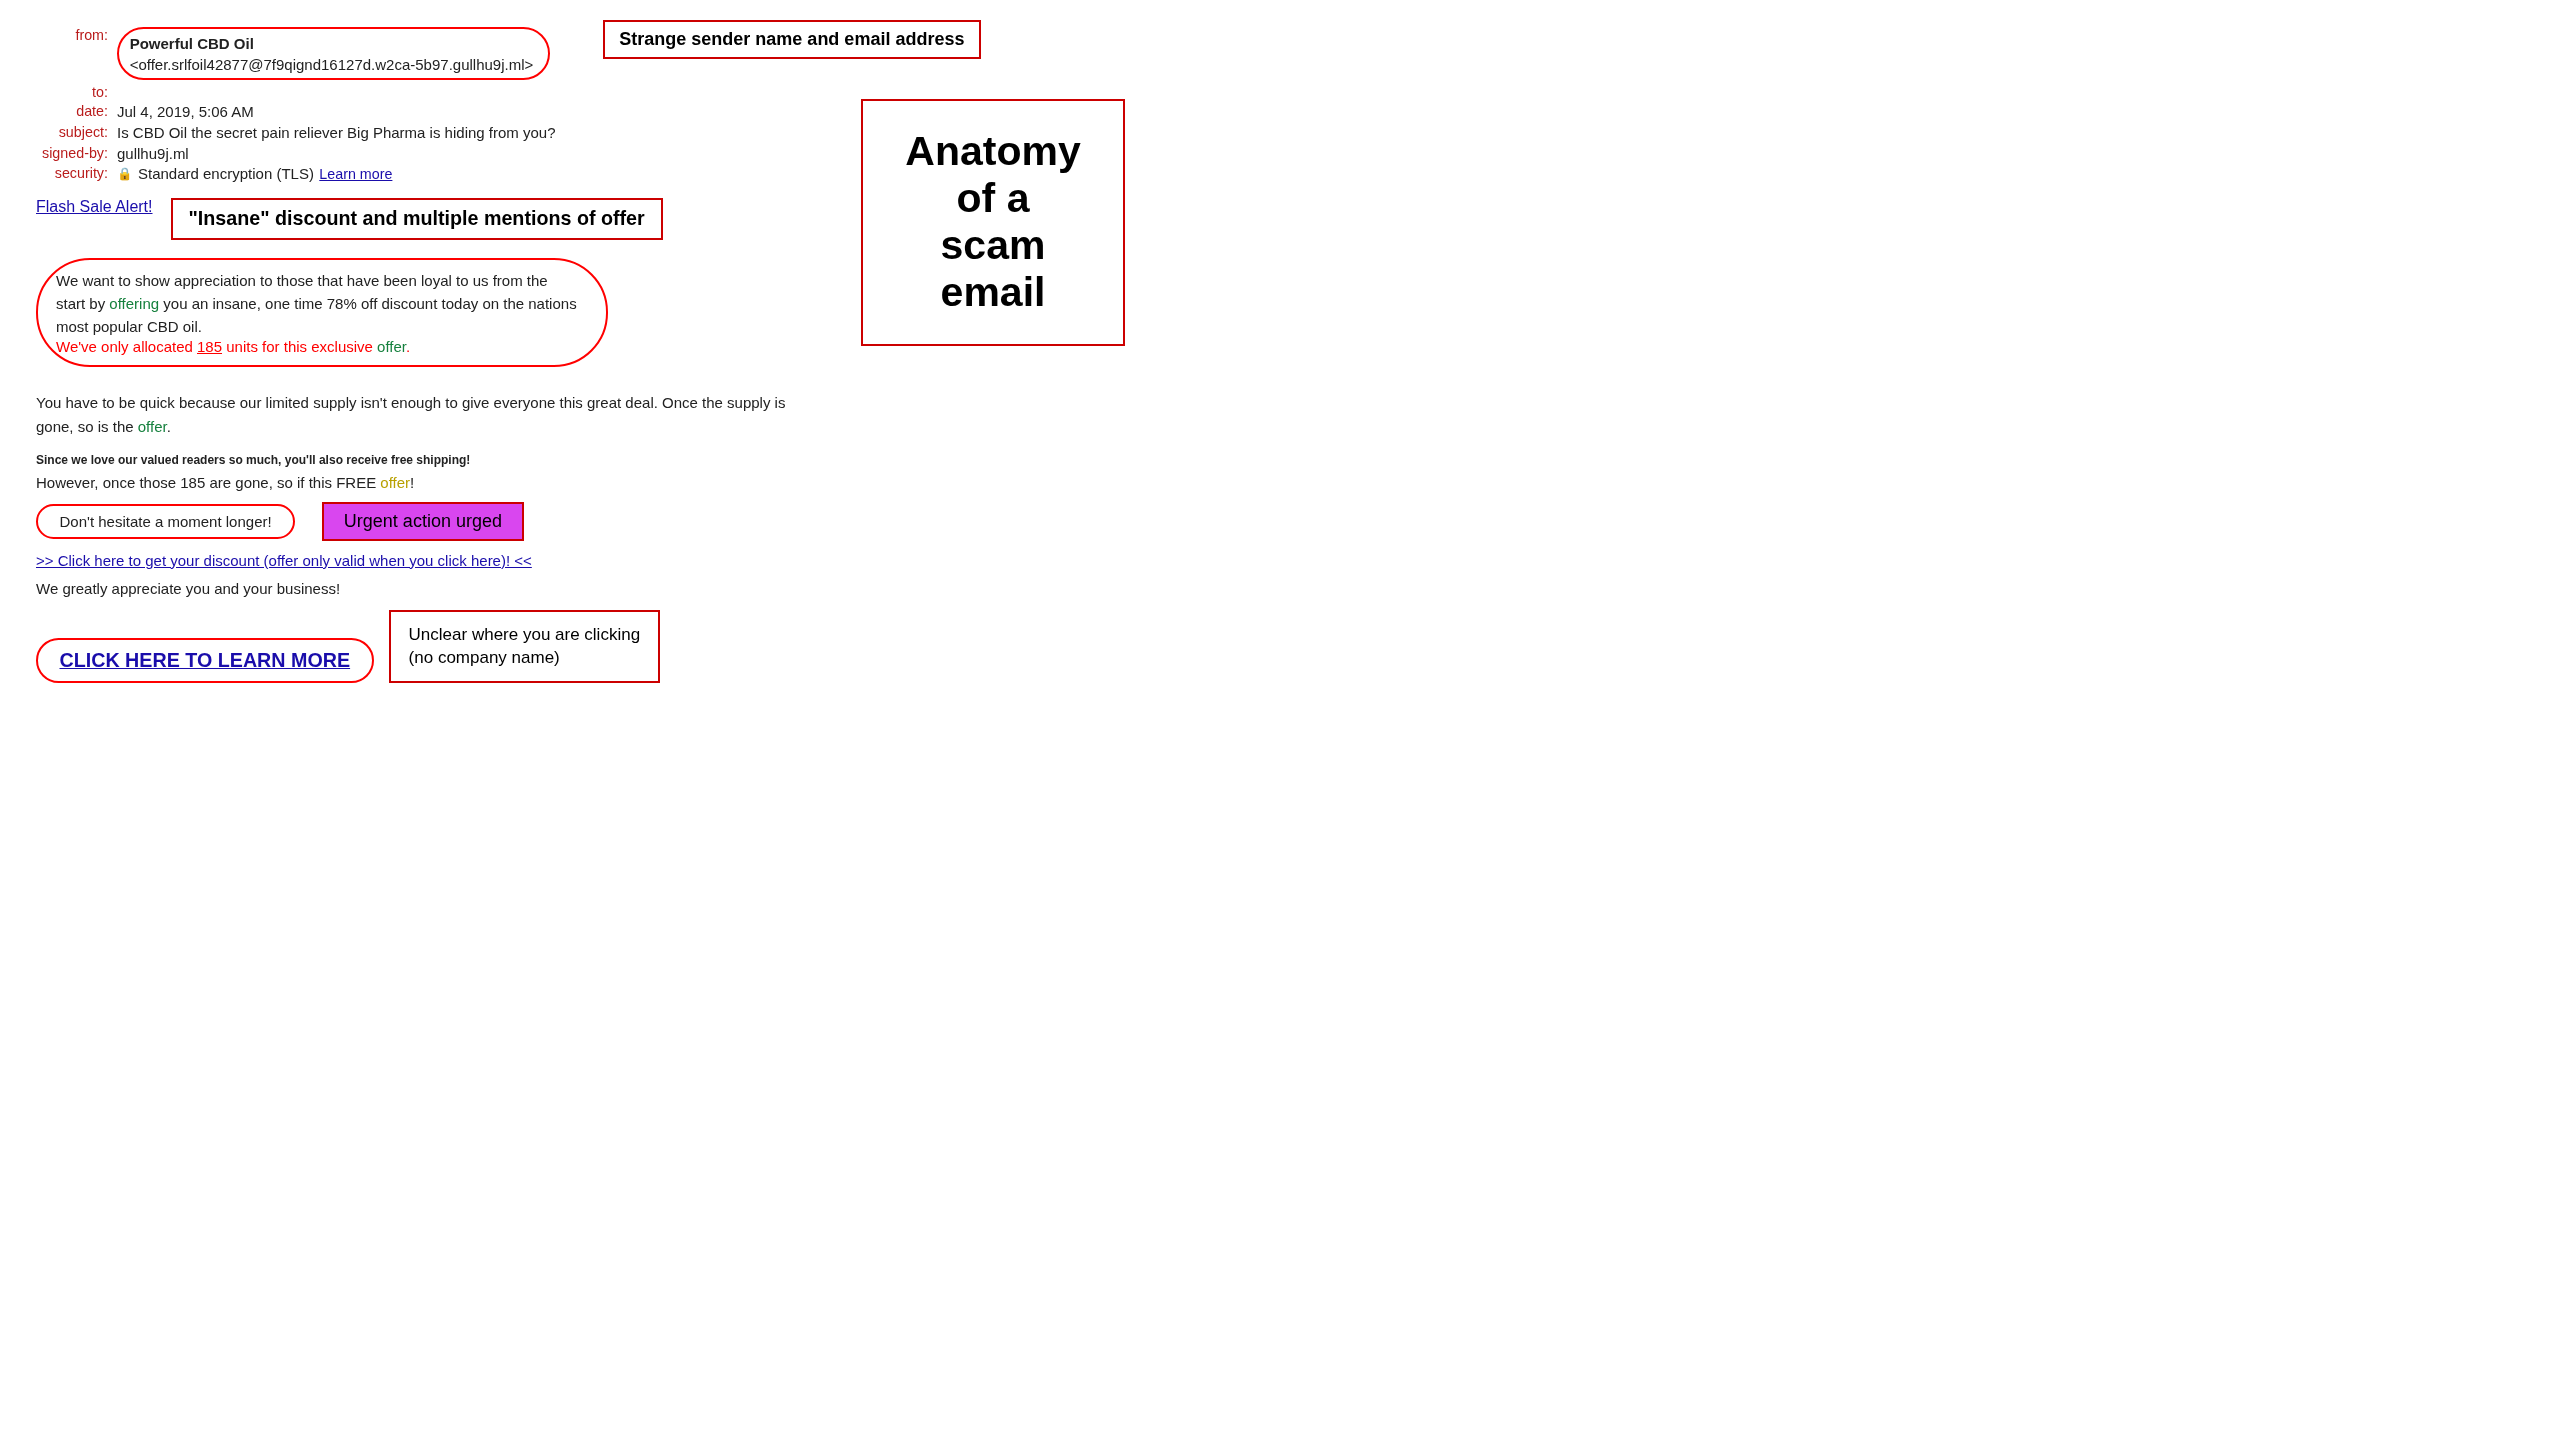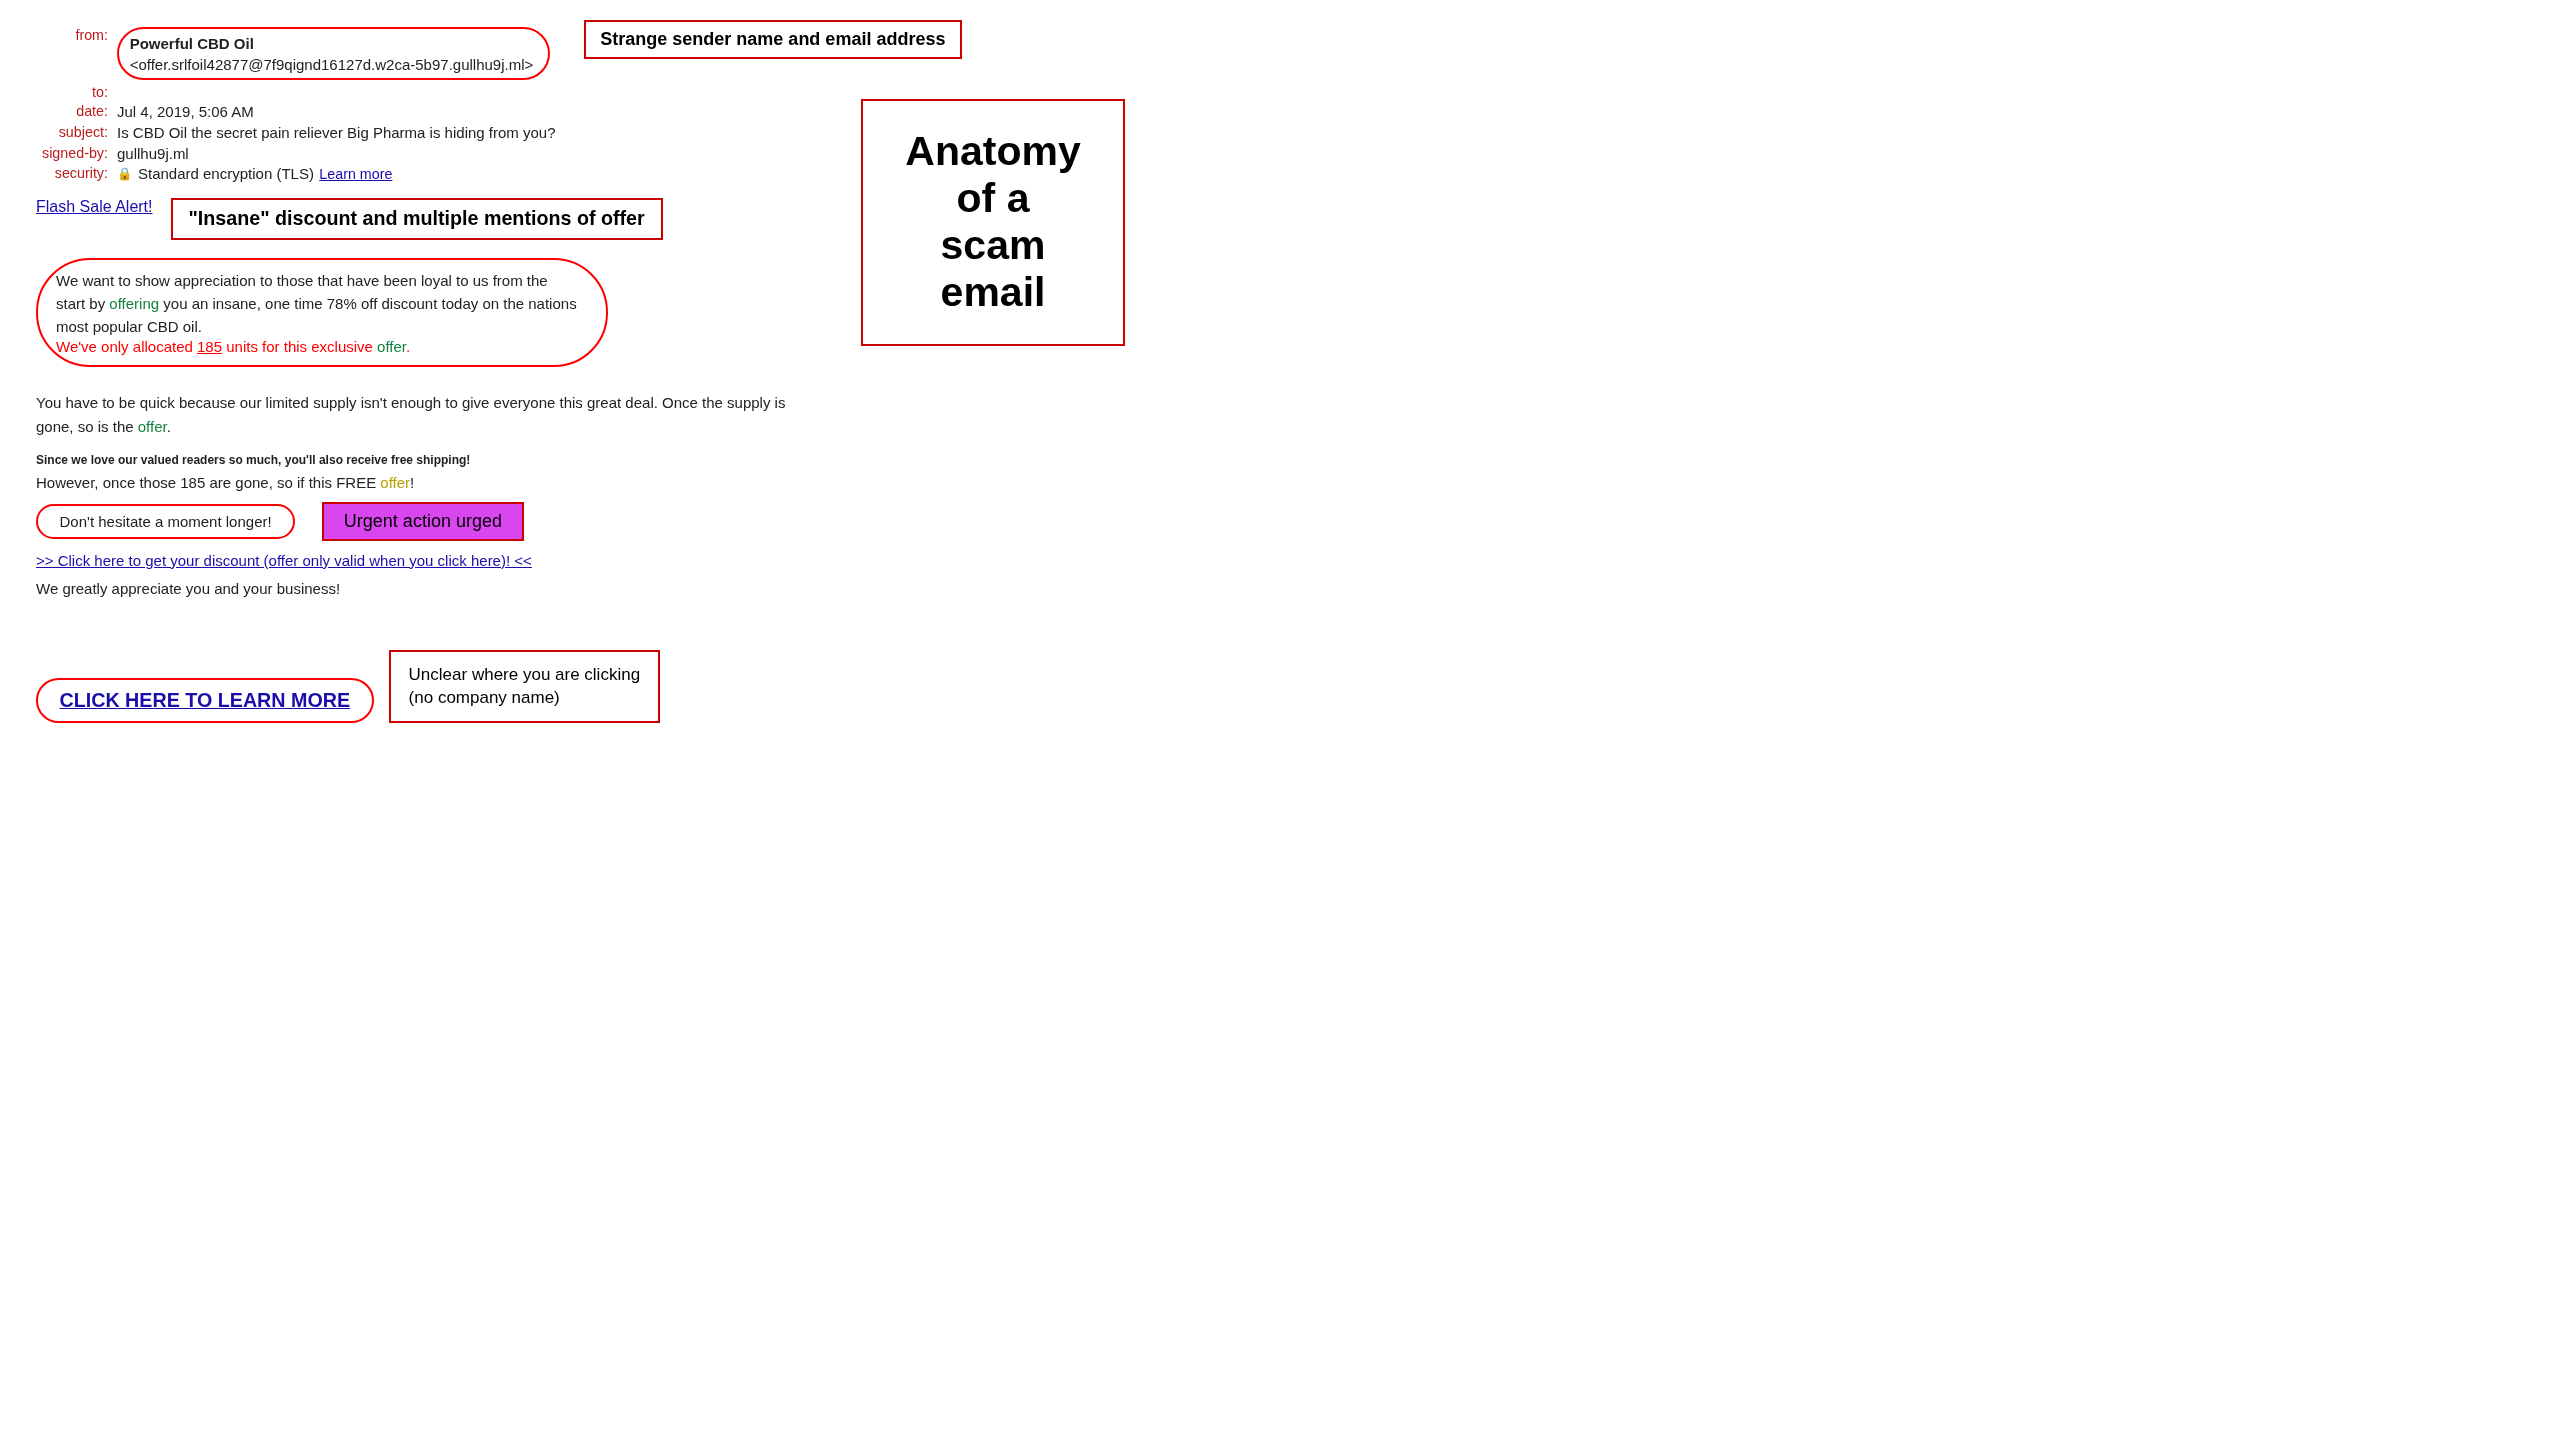--- a/index.html
+++ b/index.html
@@ -167,39 +167,38 @@
       cursor: pointer;
     }
     .unclear-box {
       border: 2.2px solid #c00;
       background: #fff;
       padding: 10.7px 18px;
       font-size: 17px;
       color: #000;
       display: inline-block;
       line-height: 1.4;
-      margin-top: 40px;
     }
     
     .anatomy-box {
       border: 2.7px solid #c00;
       padding: 27px 21.5px;
       text-align: center;
       background: #fff;
       width: 264px;
     }
     .anatomy-title {
       font-size: 41px;
       font-weight: 900;
       color: #000;
       line-height: 1.15;
     }
     .annotation-sender-box {
       position: absolute;
-      left: 548px;
+      left: 567px;
       top: -7.2px;
       border: 2.2px solid #c00;
       background: #fff;
       padding: 7.2px 14.3px;
       font-size: 18px;
       font-weight: bold;
       color: #000;
       white-space: nowrap;
     }
     .flash-annotation-wrapper {

